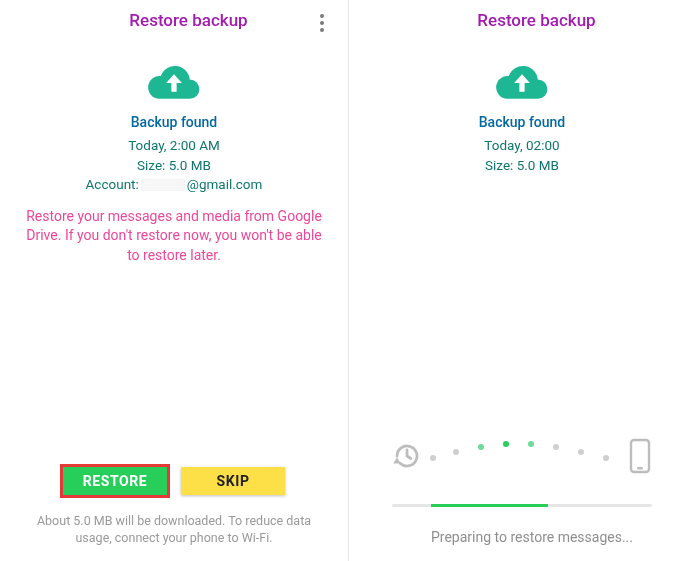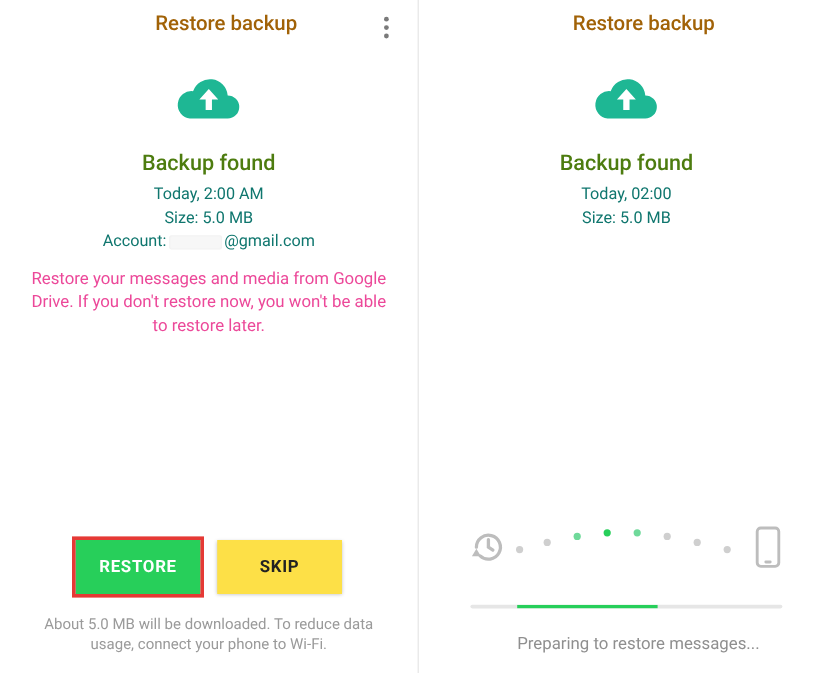--- a/index.html
+++ b/index.html
@@ -8,36 +8,36 @@
       background:#fff;
       width:696px; height:561px;
       display:flex;
       position:relative;
       color:#555;
     }
     .panel { width:50%; height:100%; display:flex; flex-direction:column; align-items:center; position:relative; }
     .divider { position:absolute; left:50%; top:0; bottom:0; width:1px; background:#e5e5e5; }
 
     .header { width:100%; display:flex; justify-content:center; align-items:center; padding:10px 12px 6px; position:relative; }
-    .title { color:#a16207; font-weight:500; font-size:17px;margin-left:29px; }
+    .title { color:#a21caf; font-weight:500; font-size:17px;margin-left:29px; }
     .menu-dots { position:absolute; right:18px; top:8px; display:flex; flex-direction:column; gap:3px; padding:6px; }
     .menu-dots span { width:4px; height:4px; background:#7a7a7a; border-radius:50%; display:block; }
 
     .cloud-wrap { margin-top:26px; }
     .cloud { width:56px; height:42px; position:relative; display:block; }
 
-    .subtitle { color:#4d7c0f; font-size:18px; font-weight:500; margin-top:22px; }
+    .subtitle { color:#0369a1; font-size:14px; font-weight:500; margin-top:10px; }
     .meta { margin-top:6px; text-align:center; color:#0f766e; font-size:13.5px; line-height:1.45; }
     .meta .acct-line { display:flex; align-items:center; justify-content:center; gap:2px; }
     .redact { display:inline-block; width:44px; height:12px; background:#f7f7f7; border-radius:2px; box-shadow:0 0 2px rgba(0,0,0,.06) inset; }
 
     .desc { margin-top:12px; padding:0 22px; text-align:center; color:#ec4899; font-size:14px; line-height:1.4; }
 
     .btn-row { margin-top:auto; display:flex; gap:14px; padding:0 20px 14px; }
-    .btn { width:104px; height:45px; display:flex; align-items:center; justify-content:center; font-size:14px; font-weight:700; letter-spacing:.6px; cursor:pointer; user-select:none; }
+    .btn { width:104px; height:28px; display:flex; align-items:center; justify-content:center; font-size:14px; font-weight:700; letter-spacing:.6px; cursor:pointer; user-select:none; }
     .btn-restore { background:#27cf5a; color:#fff; box-shadow:0 1px 2px rgba(0,0,0,.25); outline:3px solid #e53935; outline-offset:0; }
     .btn-skip { background:#fde047; color:#222; box-shadow:0 1px 3px rgba(0,0,0,.25); }
 
     .footnote { text-align:center; color:#9a9a9a; font-size:12.5px; padding:4px 26px 14px; line-height:1.35; }
 
     
     .progress-area { margin-top:auto; width:100%; display:flex; flex-direction:column; align-items:center; padding:0 24px 16px; }
     .transfer-row { display:flex; align-items:center; justify-content:space-between; width:260px; margin:0 auto 30px; position:relative; }
     .dots-arc { position:absolute; left:34px; right:34px; top:3px; height:20px; }
     .dots-arc span { position:absolute; width:6px; height:6px; border-radius:50%; }

